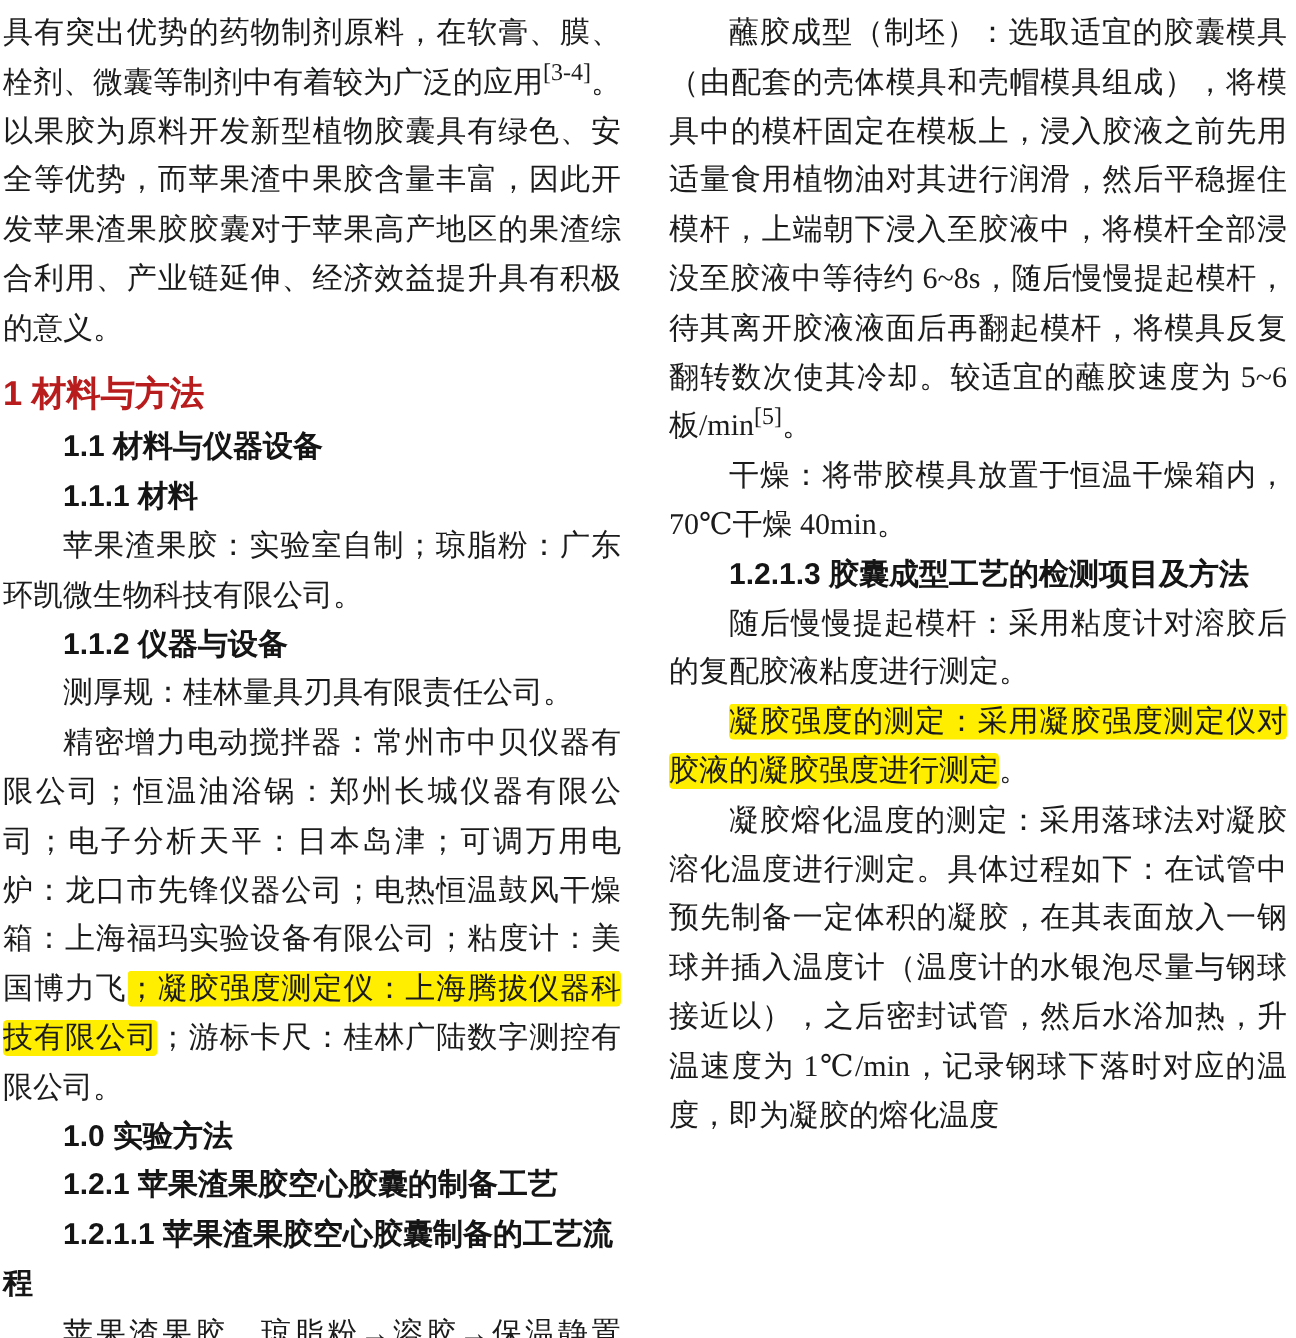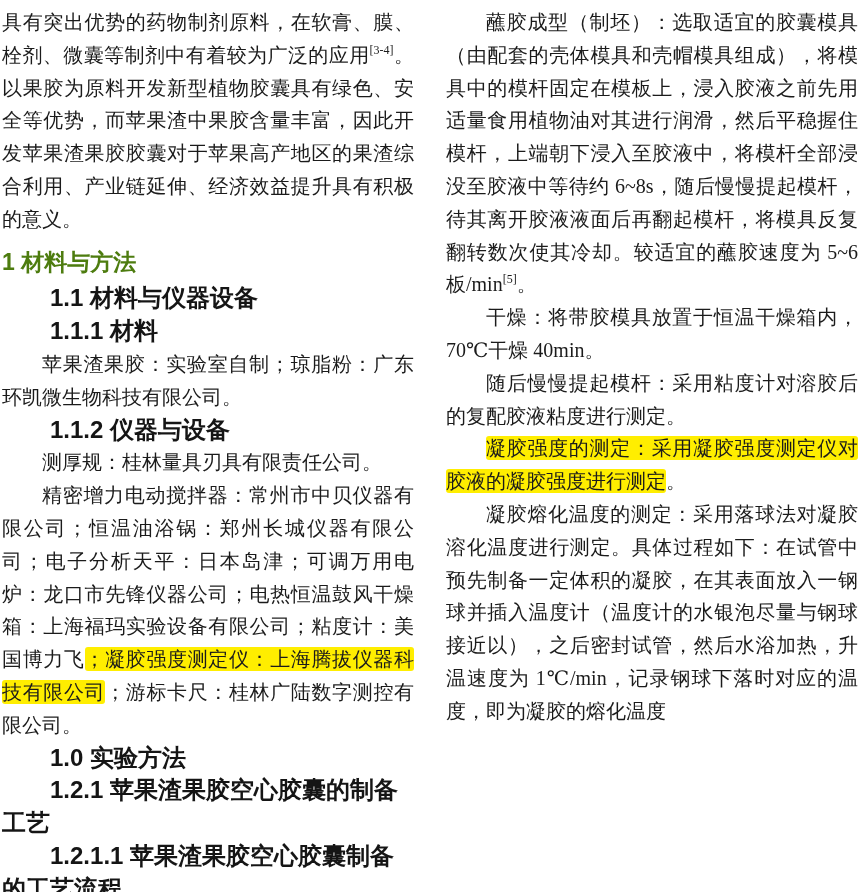--- a/index.html
+++ b/index.html
@@ -33,33 +33,33 @@
   }
   .col p.no-indent {
     text-indent: 0;
   }
   .h1 {
     margin: 10px 0 4px 0;
     font-size: 23px;
     font-weight: bold;
     line-height: 32.8px;
     font-family: "Liberation Sans", "DejaVu Sans", sans-serif;
-    color: #4d7c0f;
+    color: #b91c1c;
   }
   .h2 {
     margin: 0;
-    font-size: 24px;
+    font-size: 20px;
     font-weight: bold;
     line-height: 32.8px;
     text-indent: 2em;
     font-family: "Liberation Sans", "DejaVu Sans", sans-serif;
     color: #151515;
   }
   sup.cite {
-    font-size: 12px;
+    font-size: 16px;
     line-height: 0;
     vertical-align: super;
   }
   .hl {
     background: #ffee00;
     border-radius: 3px;
     padding: 1px 0;
     box-decoration-break: clone;
     -webkit-box-decoration-break: clone;
   }
@@ -78,17 +78,18 @@
       <p class=""><span>测厚规：桂林量具刃具有限责任公司。</span></p>
       <p class=""><span>精密增力电动搅拌器：常州市中贝仪器有限公司；恒温油浴锅：郑州长城仪器有限公司；电子分析天平：日本岛津；可调万用电炉：龙口市先锋仪器公司；电热恒温鼓风干燥箱：上海福玛实验设备有限公司；粘度计：美国博力飞</span><span class="hl">；凝胶强度测定仪：上海腾拔仪器科技有限公司</span><span>；游标卡尺：桂林广陆数字测控有限公司。</span></p>
       <div class="h2"><span>1.0 实验方法</span></div>
       <div class="h2"><span>1.2.1 苹果渣果胶空心胶囊的制备工艺</span></div>
       <div class="h2"><span>1.2.1.1 苹果渣果胶空心胶囊制备的工艺流程</span></div>
       <p class=""><span>苹果渣果胶、琼脂粉→溶胶→保温静置（养胶）→蘸胶成型（制坯）→干燥→拔壳→切割、整理→胶囊壳成品</span></p>
     </div>
   <div class="col">
       <p class=""><span>蘸胶成型（制坯）：选取适宜的胶囊模具（由配套的壳体模具和壳帽模具组成），将模具中的模杆固定在模板上，浸入胶液之前先用适量食用植物油对其进行润滑，然后平稳握住模杆，上端朝下浸入至胶液中，将模杆全部浸没至胶液中等待约 6~8s，随后慢慢提起模杆，待其离开胶液液面后再翻起模杆，将模具反复翻转数次使其冷却。较适宜的蘸胶速度为 5~6 板/min</span><sup class="cite">[5]</sup><span>。</span></p>
       <p class=""><span>干燥：将带胶模具放置于恒温干燥箱内，70℃干燥 40min。</span></p>
+      <div class="h2"><span>1.2.1.3 胶囊成型工艺的检测项目及方法</span></div>
       <p class=""><span>随后慢慢提起模杆：采用粘度计对溶胶后的复配胶液粘度进行测定。</span></p>
       <p class=""><span class="hl">凝胶强度的测定：采用凝胶强度测定仪对胶液的凝胶强度进行测定</span><span>。</span></p>
       <p class=""><span>凝胶熔化温度的测定：采用落球法对凝胶溶化温度进行测定。具体过程如下：在试管中预先制备一定体积的凝胶，在其表面放入一钢球并插入温度计（温度计的水银泡尽量与钢球接近以），之后密封试管，然后水浴加热，升温速度为 1℃/min，记录钢球下落时对应的温度，即为凝胶的熔化温度</span></p>
     </div>
 </div>
 
 </body></html>

